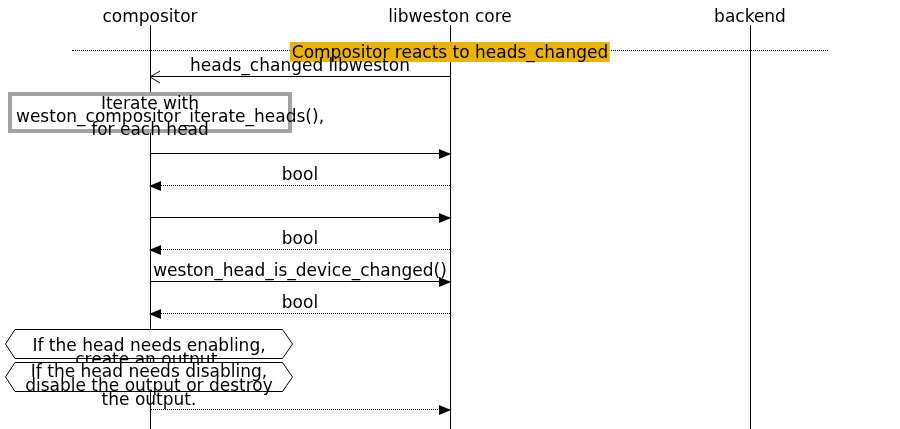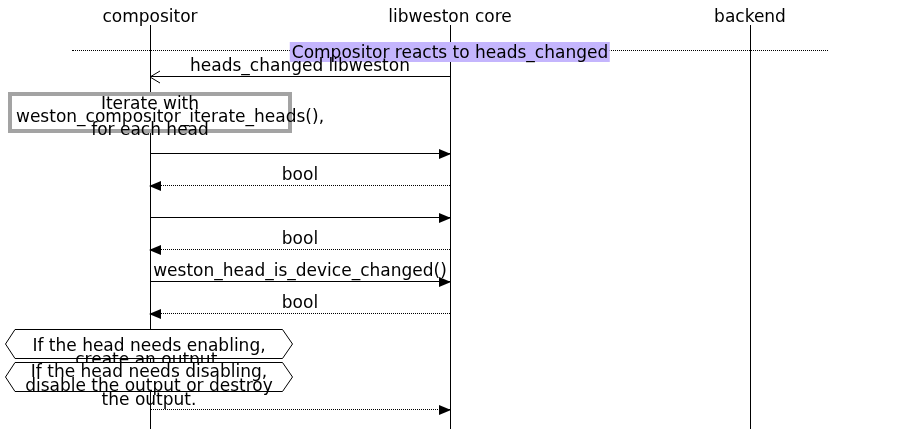--- a/index.html
+++ b/index.html
@@ -28,21 +28,21 @@
     background: #000000;
   }
   .divider { position: absolute; height: 16px; }
   .divider .dotline {
     position: absolute; left: 0; right: 0; top: 8px;
     height: 0; border-top: 1px dotted #000000;
   }
   .divider .divider-label {
     position: absolute; left: 50%; top: 0;
     transform: translateX(-50%);
-    background: #c4b5fd;
+    background: #eab308;
     padding: 0 2px;
     white-space: nowrap;
   }
   .message { position: absolute; height: 18px; }
   .message .line {
     position: absolute; left: 0; right: 0; bottom: 0;
     height: 0; border-top: 1px solid #000000;
   }
   .message.dotted .line { border-top-style: dotted; }
   .msg-label {

